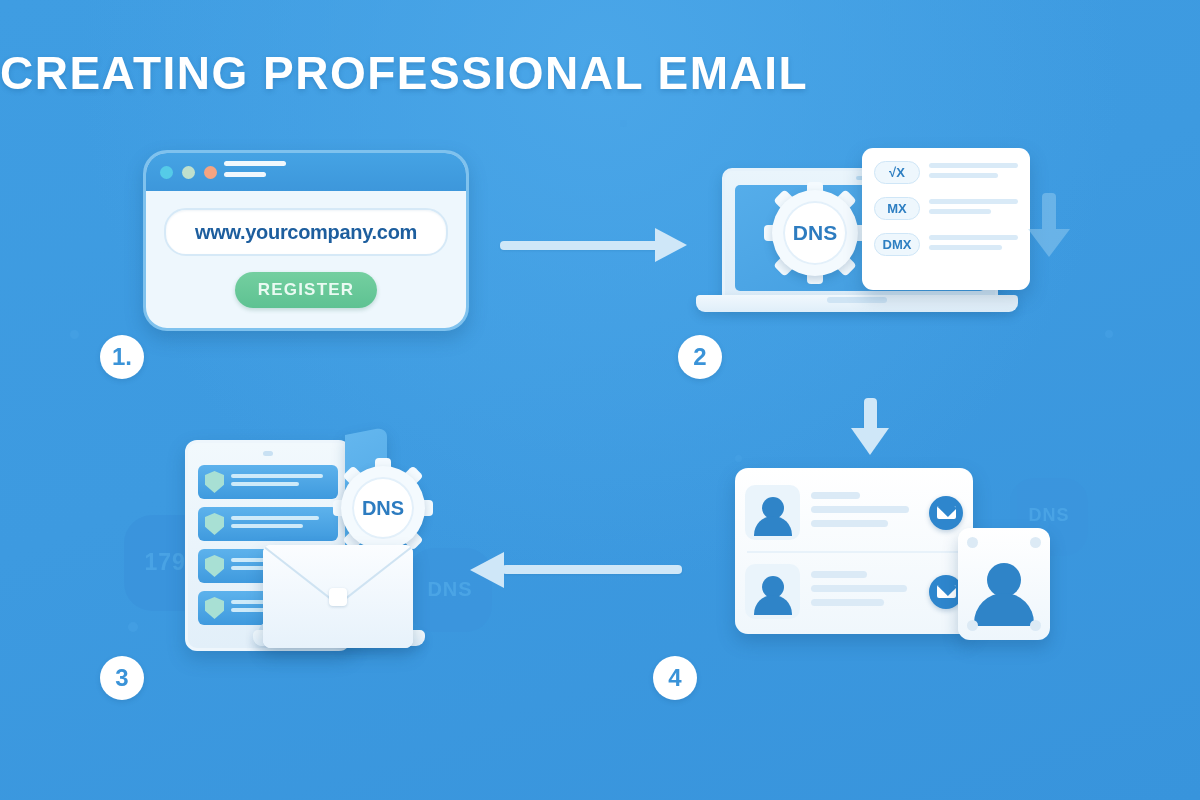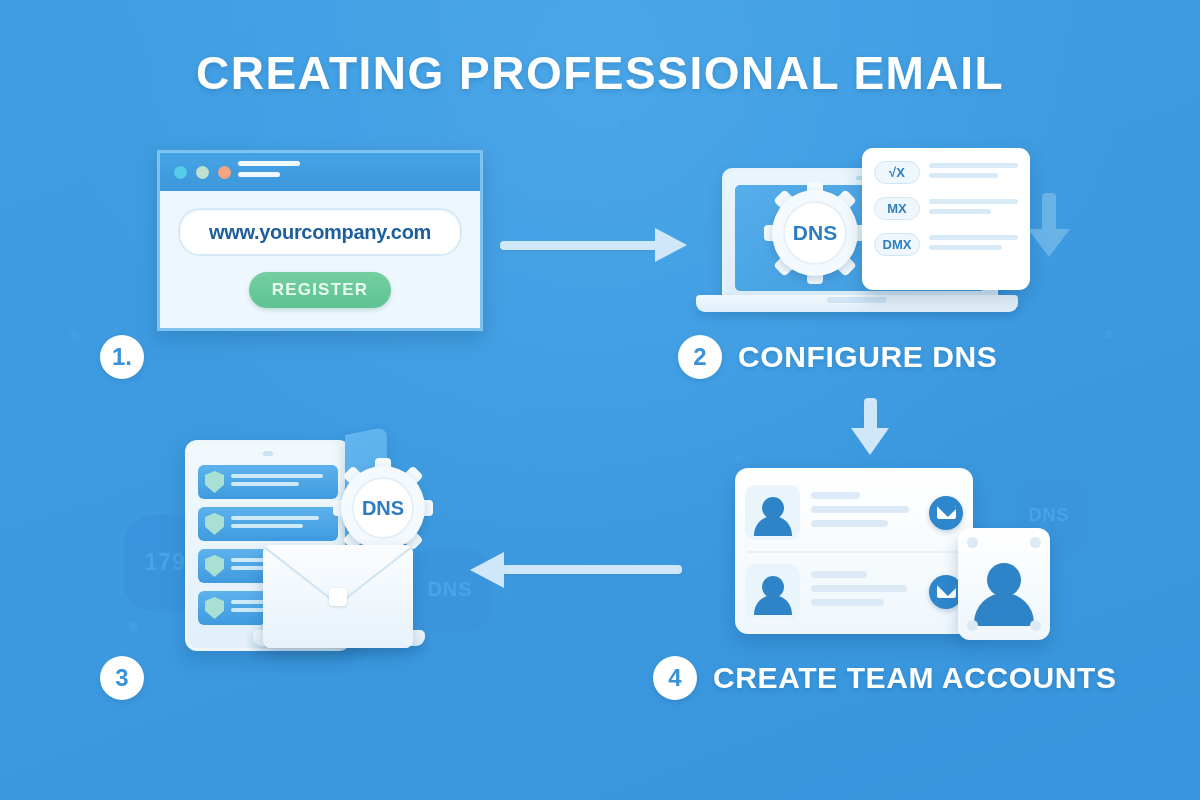--- a/index.html
+++ b/index.html
@@ -16,21 +16,21 @@
     overflow:hidden;
   }
   .wm-txt{
     position:absolute;left:0;right:0;text-align:center;
     font-weight:700;color:#4ba5e6;letter-spacing:1px;
   }
   .bubble{position:absolute;border-radius:50%;background:#47a2e5;opacity:.55;}
 
   
   .title{
-    position:absolute;top:46px;left:0;right:0;text-align:center;
+    position:absolute;top:46px;left:0;right:0;text-align:left;
     color:#ffffff;font-size:46px;font-weight:700;letter-spacing:1.5px;
     text-shadow:0 2px 5px rgba(22,90,145,.30);
     white-space:nowrap;
   }
 
   
   .caption{position:absolute;display:flex;align-items:center;gap:16px;}
   .badge{
     width:44px;height:44px;border-radius:50%;background:#ffffff;
     display:flex;align-items:center;justify-content:center;
@@ -42,22 +42,22 @@
     white-space:nowrap;text-shadow:0 2px 4px rgba(22,90,145,.28);
   }
 
   
   .arrow{position:absolute;}
   .arrow-line{position:absolute;background:#cfe7f8;border-radius:4px;box-shadow:0 1px 2px rgba(20,80,130,.12);}
   .arrow-head{position:absolute;width:0;height:0;}
 
   
   .browser{
-    position:absolute;left:157px;top:150px;width:320px;height:175px;
-    background:#eef7fd;border-radius:0;
+    position:absolute;left:143px;top:150px;width:320px;height:175px;
+    background:#eef7fd;border-radius:24px;
     border:3px solid #7fc2ee;
     box-shadow:0 8px 18px rgba(18,74,120,.25);overflow:hidden;
   }
   .browser-bar{
     height:38px;background:linear-gradient(180deg,#45a3e4,#3d97db);
     display:flex;align-items:center;padding:0 14px;gap:9px;position:relative;
   }
   .dot{width:13px;height:13px;border-radius:50%;}
   .bar-lines{position:absolute;left:78px;top:8px;}
   .bar-line{height:5px;border-radius:3px;background:#ffffff;opacity:.92;margin-bottom:6px;}
@@ -304,21 +304,20 @@
   <div class="arrow" style="left:1028px;top:193px;width:44px;height:70px;opacity:.45;">
     <div class="arrow-line" style="left:14px;top:0;width:14px;height:40px;background:#9fd2f2;"></div>
     <div class="arrow-head" style="left:0;top:36px;border-left:21px solid transparent;border-right:21px solid transparent;border-top:28px solid #9fd2f2;"></div>
   </div>
 
   <div class="caption" style="left:100px;top:335px;">
     <div class="badge">1.</div>
   </div>
   <div class="caption" style="left:678px;top:335px;">
     <div class="badge">2</div>
-    <div class="cap-text">CONFIGURE DNS</div>
   </div>
 
   <div class="arrow" style="left:846px;top:398px;width:54px;height:62px;">
     <div class="arrow-line" style="left:18px;top:0;width:13px;height:34px;"></div>
     <div class="arrow-head" style="left:5px;top:30px;border-left:19px solid transparent;border-right:19px solid transparent;border-top:27px solid #cfe7f8;"></div>
   </div>
 
   <div class="server">
     <div class="server-side"></div>
     <div class="srv-cam"></div>
@@ -427,16 +426,15 @@
       <div class="big-head"></div>
       <div class="big-body"></div>
     </div>
   </div>
 
   <div class="caption" style="left:100px;top:656px;">
     <div class="badge">3</div>
   </div>
   <div class="caption" style="left:653px;top:656px;">
     <div class="badge">4</div>
-    <div class="cap-text">CREATE TEAM ACCOUNTS</div>
   </div>
 
 </div>
 
 </body></html>

